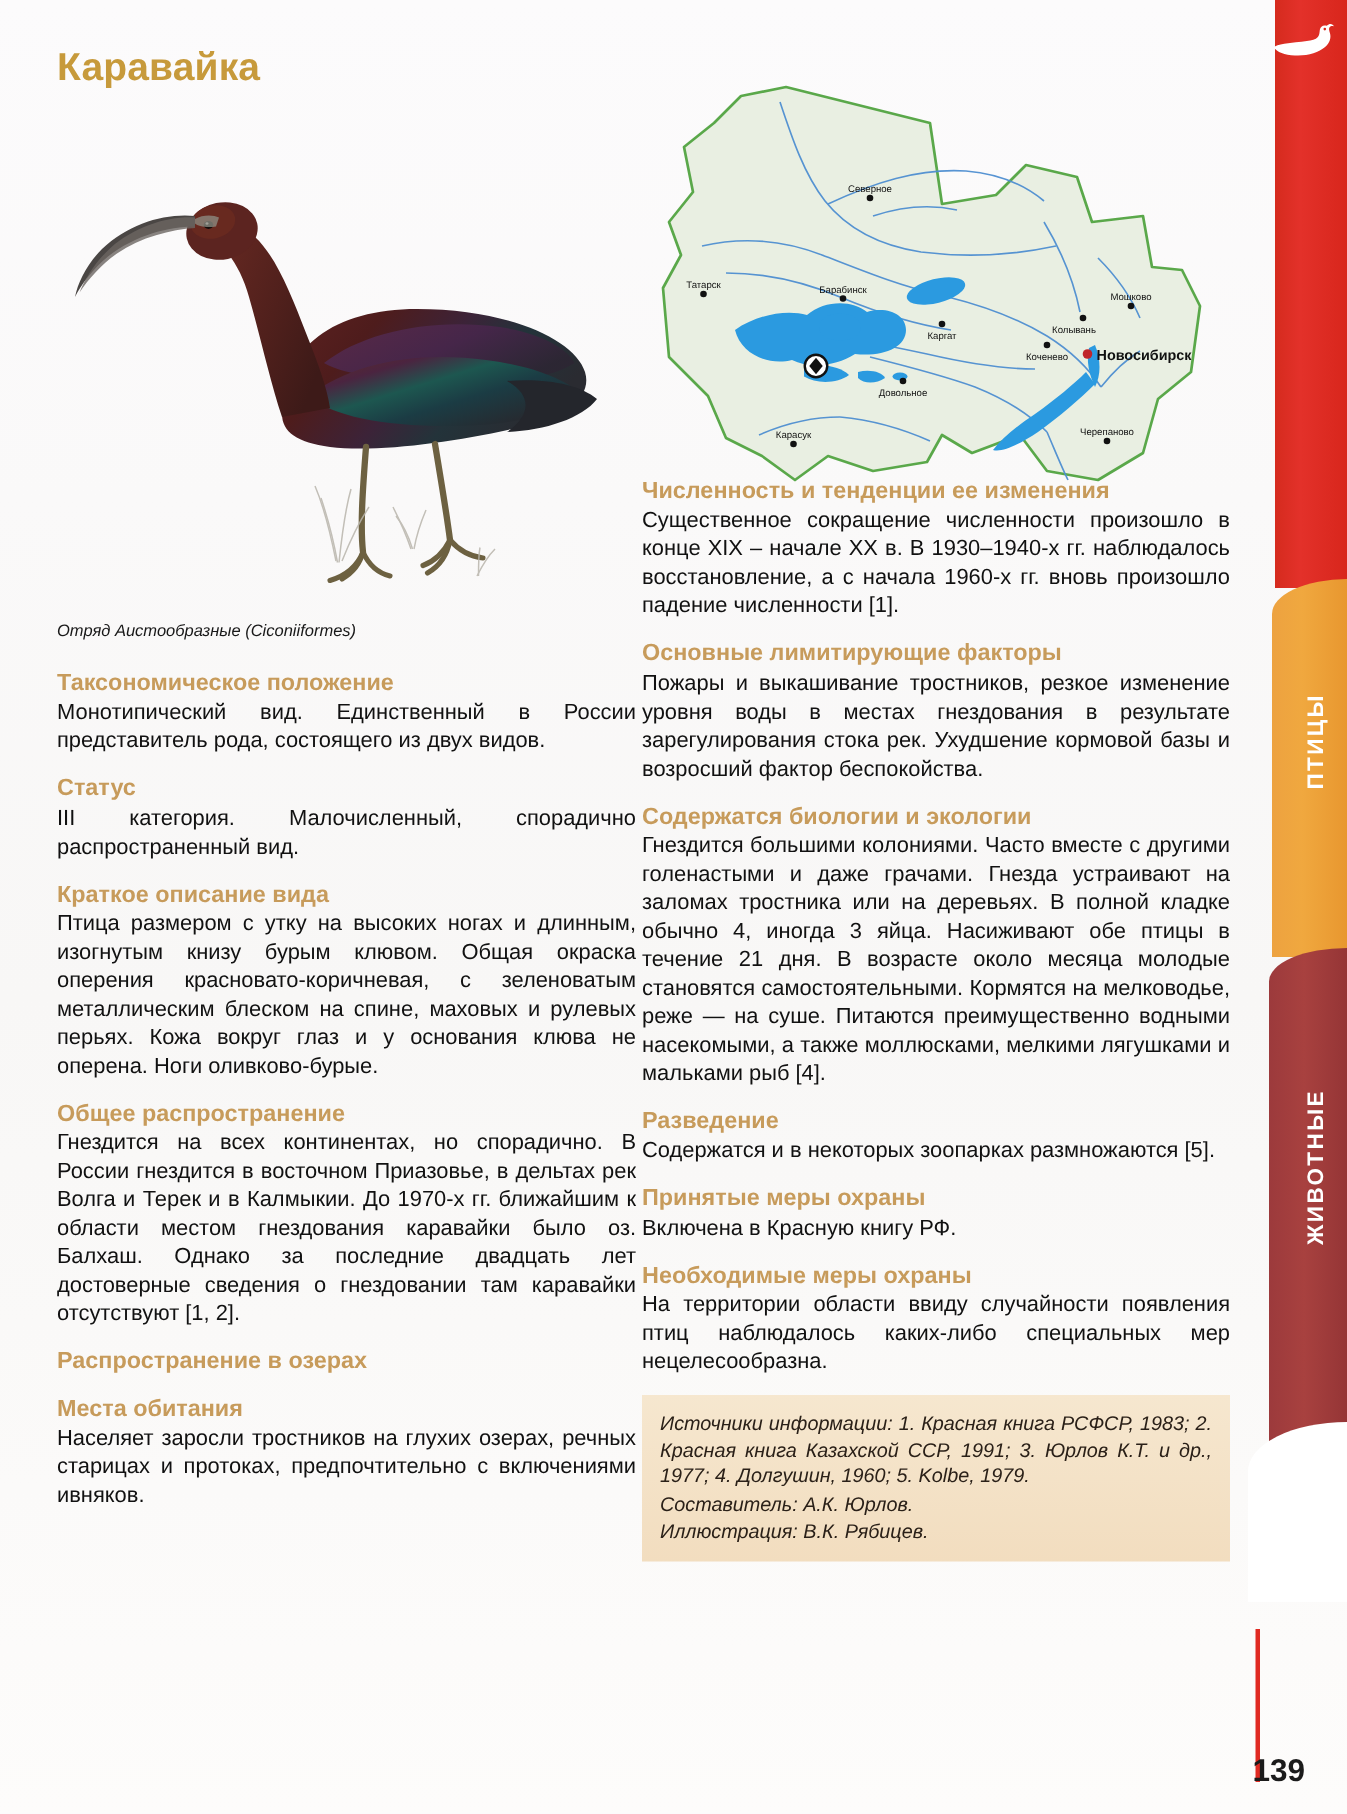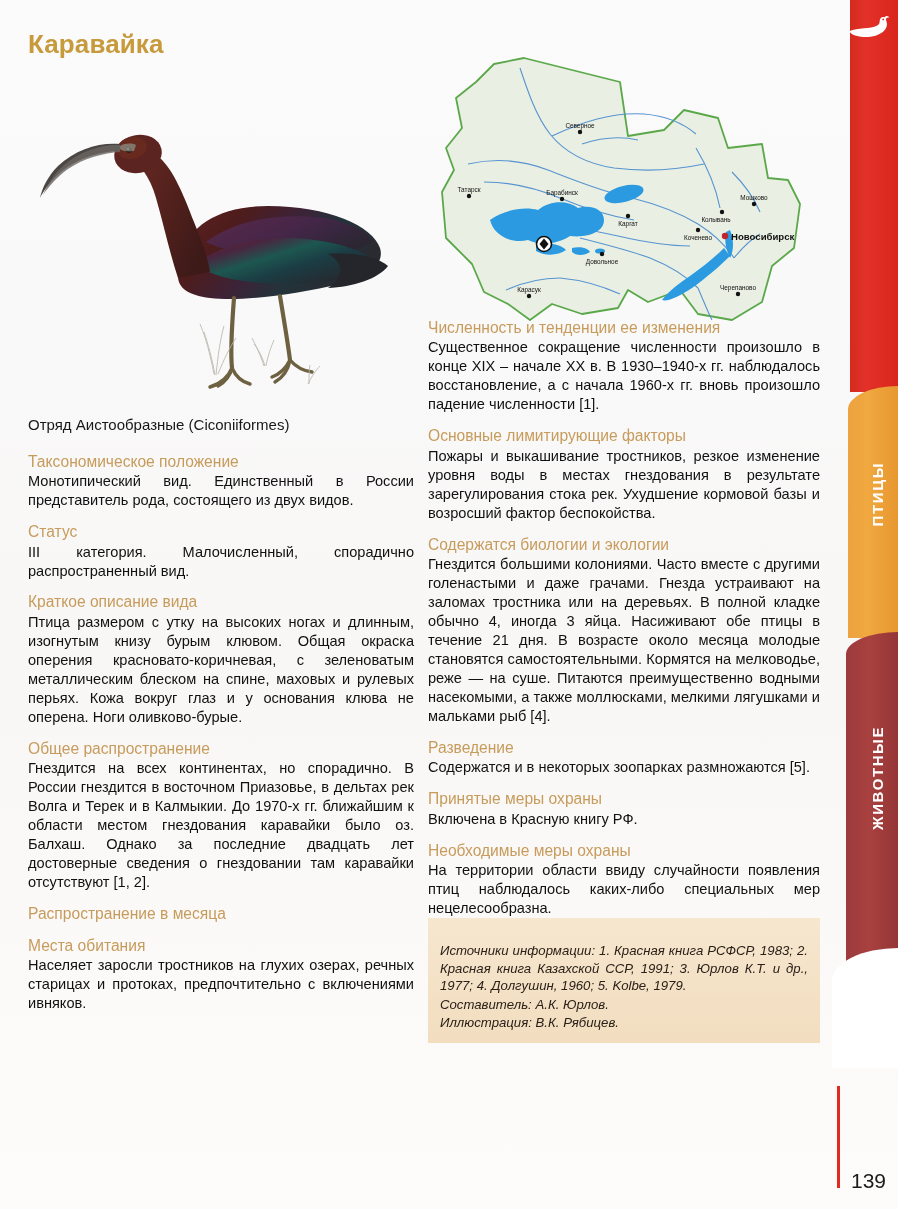--- a/index.html
+++ b/index.html
@@ -45,73 +45,74 @@
   }
   .vlabel {
     position: absolute; right: 12px;
     color: #ffffff; font-size: 15px; font-weight: 700; letter-spacing: 1.6px;
     writing-mode: vertical-rl; transform: rotate(180deg);
     white-space: nowrap; font-family: "Liberation Sans", sans-serif;
   }
   .vlabel.birds  { top: 462px; }
   .vlabel.animals{ top: 726px; }
   .pageno {
-    position: absolute; right: 12px; bottom: 16px;
-    font-size: 21px; font-weight: 400; color: #1b1b1b;
-    font-family: "Liberation Sans", sans-serif;
-  }
-
-  
-  .col-left  { position: absolute; left: 28px; top: 30px;  width: 386px; }
+    position: absolute; right: 28px; bottom: 16px;
+    font-size: 21px; font-weight: 700; color: #1b1b1b;
+    font-family: "Liberation Sans", sans-serif;
+  }
+
+  
+  .col-left  { position: absolute; left: 38px; top: 30px;  width: 386px; }
   .col-right { position: absolute; left: 428px; top: 318px; width: 392px; }
 
   h1.sp-name {
     font-family: "Liberation Sans", sans-serif;
     font-size: 26px; font-weight: 700; color: #c79a3b;
     letter-spacing: .1px; line-height: 1.15;
   }
   .sp-latin {
     font-family: "Liberation Sans", sans-serif;
     font-size: 17.5px; font-weight: 700; font-style: italic; color: #141414;
     margin-top: 6px; line-height: 1.2;
   }
   .sp-latin .auth { font-style: normal; }
 
   
   .illus { position: relative; width: 386px; height: 348px; margin-top: 6px; }
   .illus svg { display:block; width:100%; height:100%; }
 
   .taxon {
     font-family: "Liberation Sans", sans-serif;
-    font-size: 15px; color: #181818; line-height: 1.45;
+    font-size: 11px; font-style: italic; color: #181818; line-height: 1.45;
   }
 
   h2.sect {
     font-family: "Liberation Sans", sans-serif;
-    font-size: 15.6px; font-weight: 400; color: #c79b5b;
+    font-size: 15.6px; font-weight: 700; color: #c79b5b;
     margin-top: 12px; margin-bottom: 1px; line-height: 1.25;
   }
   h2.sect.first { margin-top: 16px; }
   p.body {
     font-family: "Liberation Sans", sans-serif;
     font-size: 14.6px; color: #111111; line-height: 1.30;
     text-align: justify; text-justify: inter-word;
     hyphens: none;
   }
 
   
   .mapbox { position: absolute; left: 432px; top: 52px; width: 396px; height: 280px; }
   .mapbox svg { display:block; width:100%; height:100%; }
   .mlbl { font-family:"Liberation Sans", sans-serif; font-size:6.4px; fill:#111; }
   .mlbl-big { font-family:"Liberation Sans", sans-serif; font-size:9.6px; fill:#111; font-weight:600;}
 
   
   .sources {
+    margin-top: 12px;
     background: linear-gradient(180deg,#f6e7cf 0%,#f2ddbf 100%);
-    padding: 24px 12px 11px 12px;
+    padding: 10px 12px 11px 12px;
     width: 392px;
   }
   .sources p {
     font-family: "Liberation Sans", sans-serif;
     font-size: 13.2px; font-style: italic; color: #2a2018; line-height: 1.33;
     text-align: justify;
   }
   .sources p + p { margin-top: 1px; }
 </style>
 </head>
@@ -217,21 +218,21 @@
 
     <h2 class="sect">Статус</h2>
     <p class="body">III категория. Малочисленный, спорадично распространенный вид.</p>
 
     <h2 class="sect">Краткое описание вида</h2>
     <p class="body">Птица размером с утку на высоких ногах и длинным, изогнутым книзу бурым клювом. Общая окраска оперения красновато-коричневая, с зеленоватым металлическим блеском на спине, маховых и рулевых перьях. Кожа вокруг глаз и у основания клюва не оперена. Ноги оливково-бурые.</p>
 
     <h2 class="sect">Общее распространение</h2>
     <p class="body">Гнездится на всех континентах, но спорадично. В России гнездится в восточном Приазовье, в дельтах рек Волга и Терек и в Калмыкии. До 1970-х гг. ближайшим к области местом гнездования каравайки было оз. Балхаш. Однако за последние двадцать лет достоверные сведения о гнездовании там каравайки отсутствуют [1, 2].</p>
 
-    <h2 class="sect">Распространение в месяца</h2>
+    <h2 class="sect">Распространение в озерах</h2>
 
     <h2 class="sect">Места обитания</h2>
     <p class="body">Населяет заросли тростников на глухих озерах, речных старицах и протоках, предпочтительно с включениями ивняков.</p>
   </div>
 
   <div class="mapbox">
     <svg viewBox="0 0 396 280" xmlns="http://www.w3.org/2000/svg">
 
       <path d="M62 12 L92 6 L188 30 L196 84 L232 78 L252 58 L286 66 L296 96
                L330 92 L336 126 L356 128 L368 152 L362 196 L340 214 L330 250

